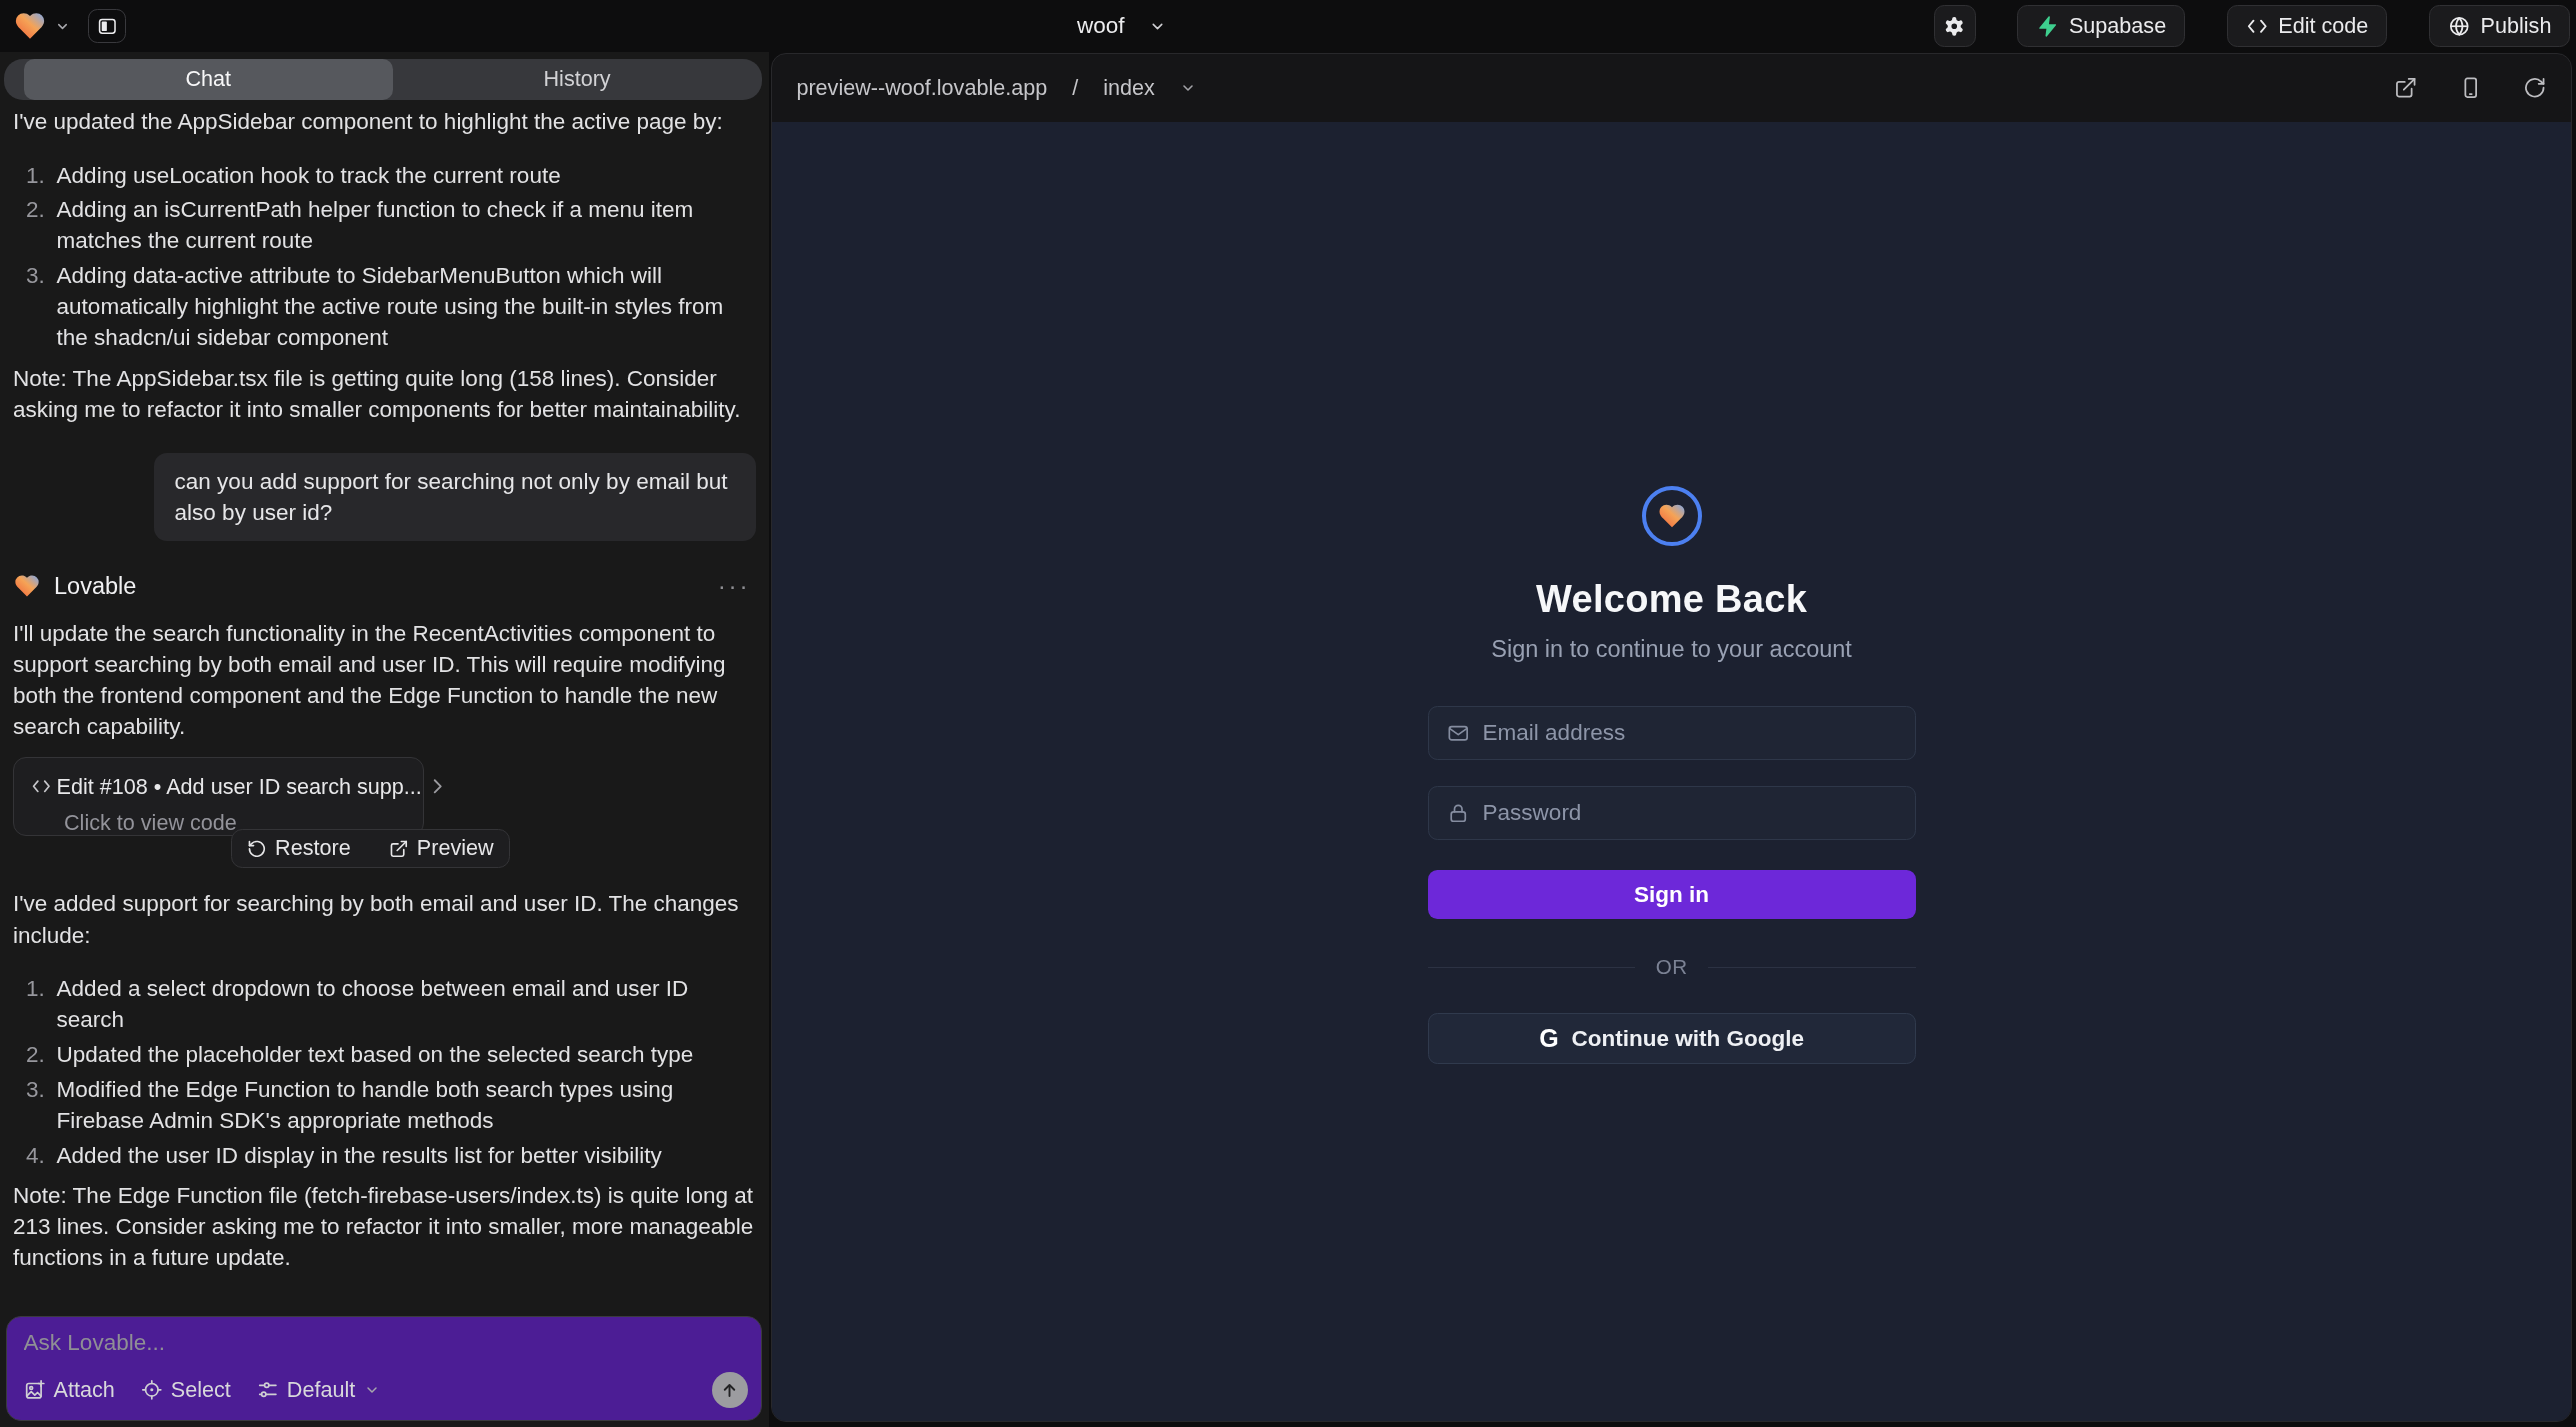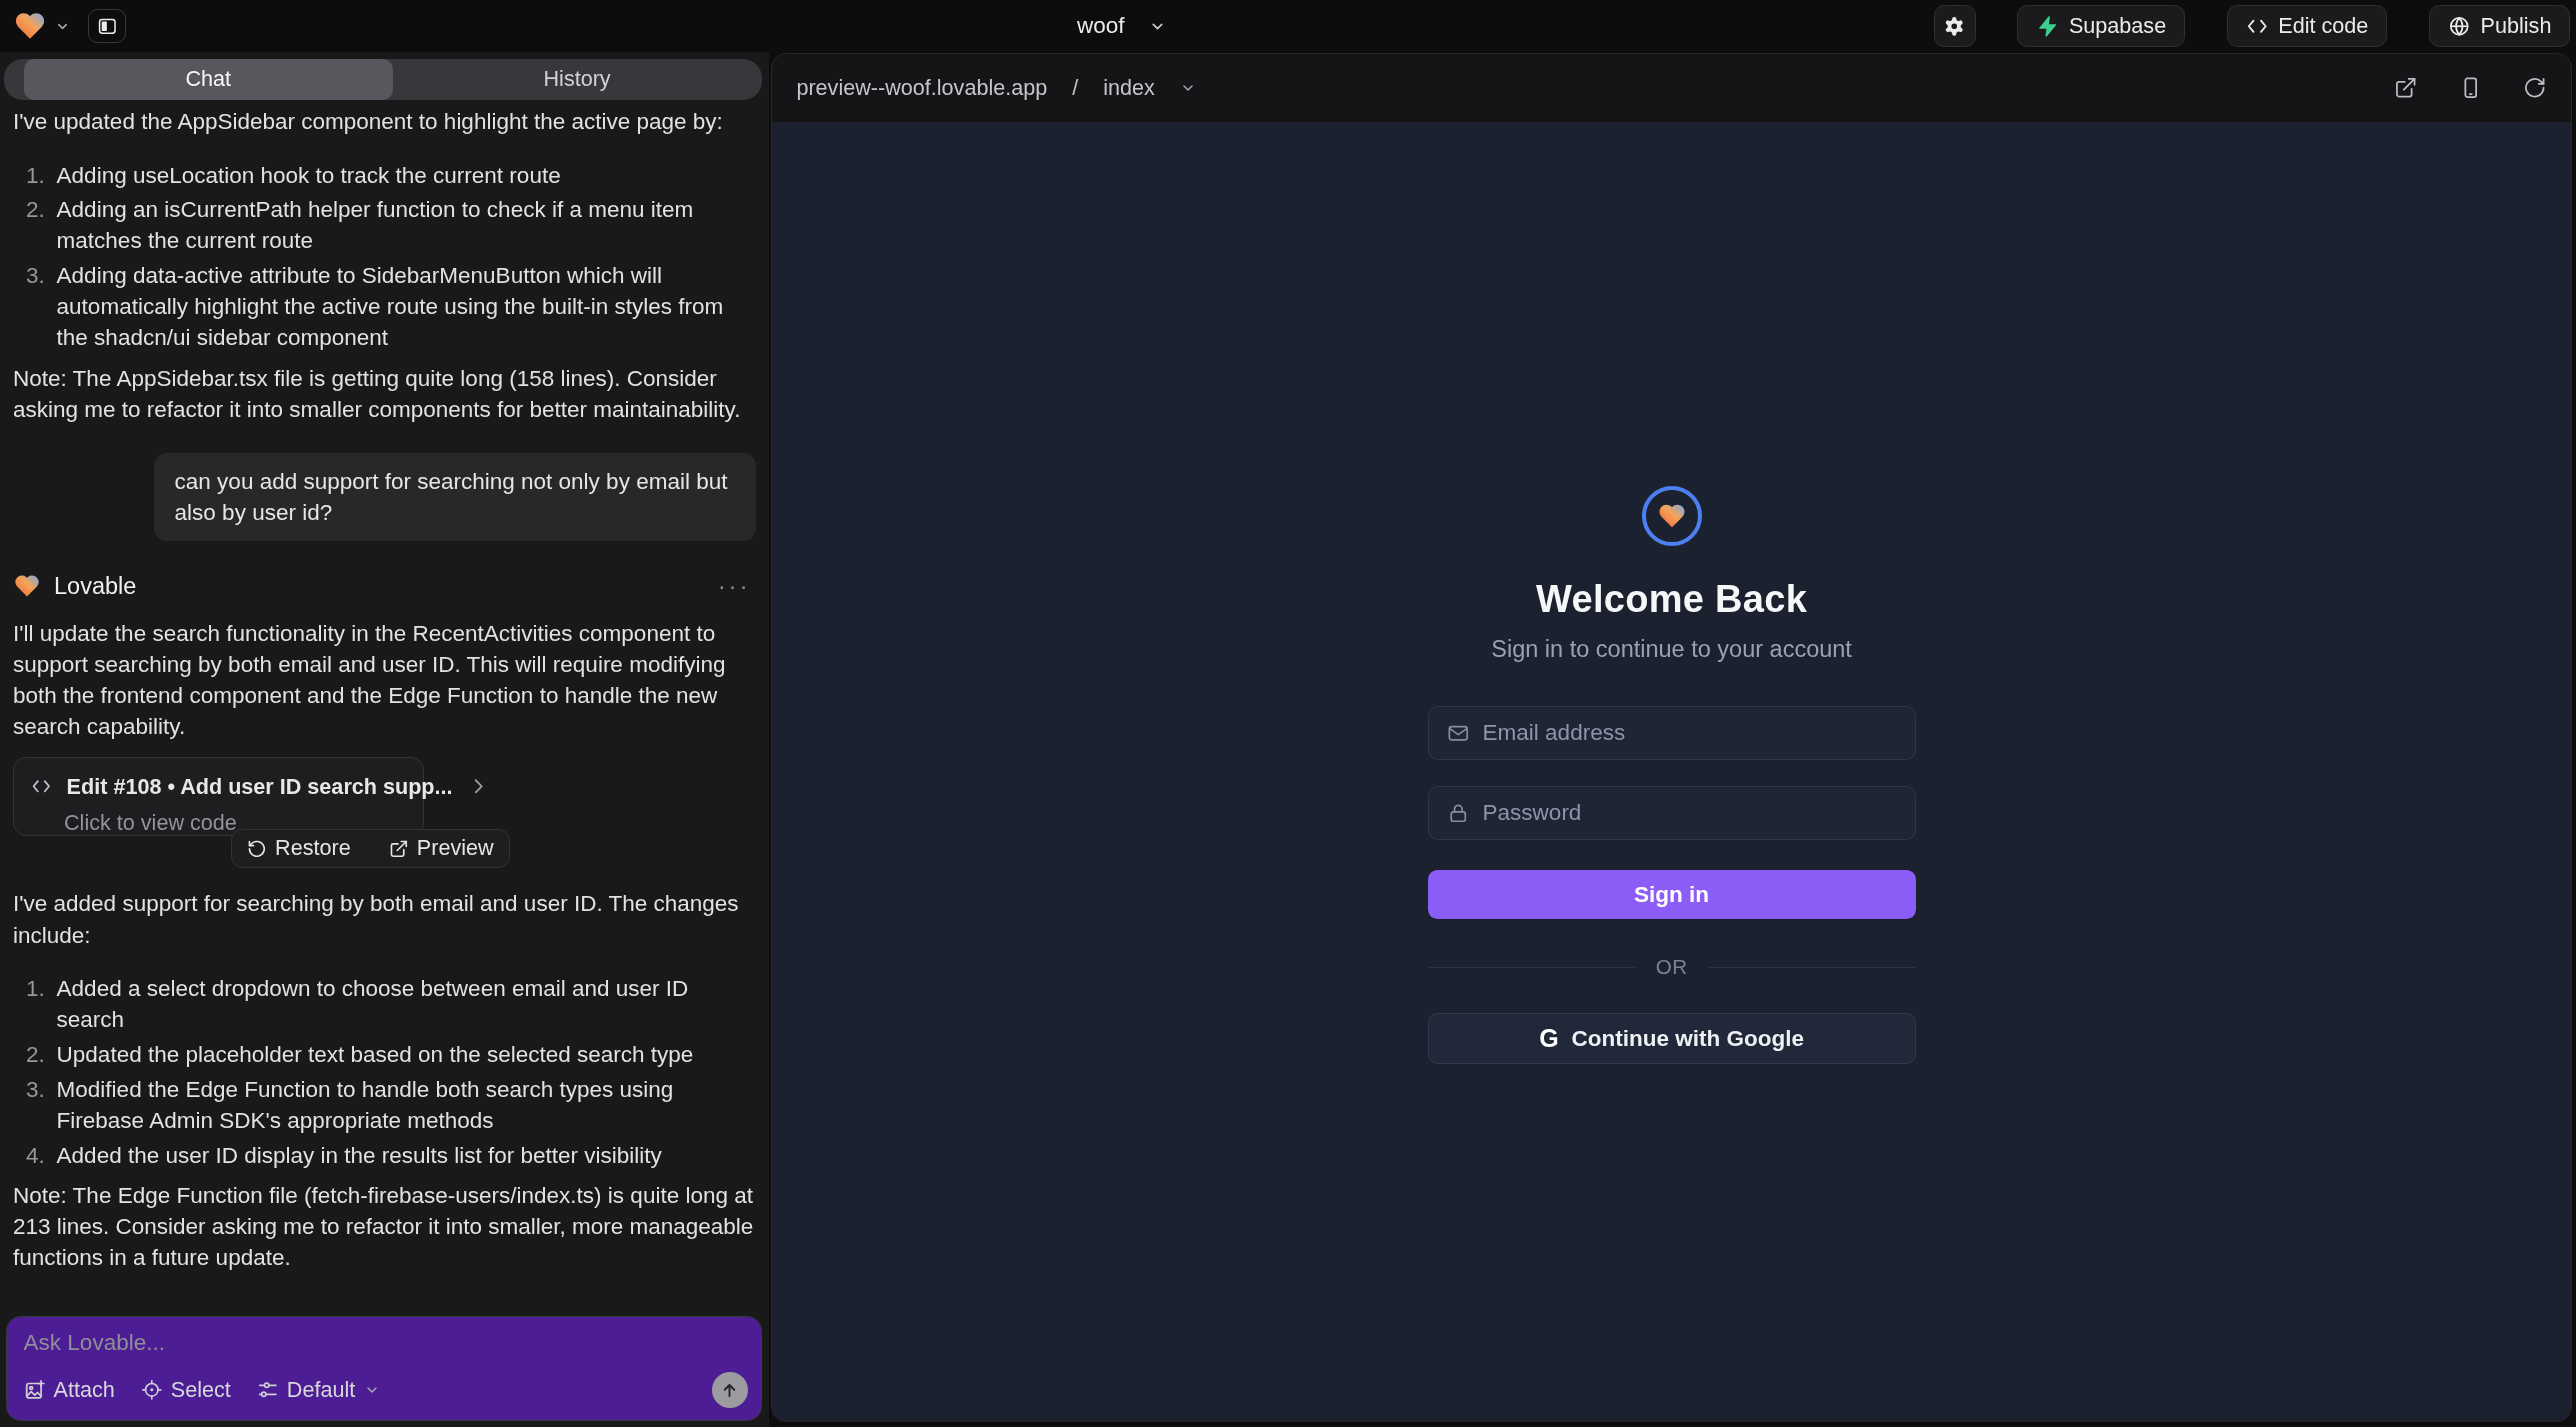--- a/index.html
+++ b/index.html
@@ -37,21 +37,21 @@
   .user-bubble { margin-left: auto; margin-bottom: 28px; max-width: 602px; background: #28282b; border-radius: 13px; padding: 13px 20.6px; color: #e6e6e8; }
 
   .sender-row { display: flex; align-items: center; gap: 13px; margin-bottom: 15px; }
   .sender-row .avatar { width: 28px; height: 28px; display: inline-flex; }
   .sender-name { font-size: 23.5px; color: #f1f1f3; font-weight: 500; }
   .sender-menu { margin-left: auto; color: #8f8f94; font-size: 24.4px; letter-spacing: 2.8px; cursor: pointer; padding-right: 5.6px; }
   .m-intro2 { margin-bottom: 15px !important; }
 
   .edit-wrap { position: relative; height: 111px; margin-bottom: 20.6px; }
   .edit-card { position: absolute; left: 0; top: 0; width: 411px; height: 79px; background: #1e1e20; border: 0.9px solid #343437; border-radius: 13px; padding: 14px 17px; cursor: pointer; }
-  .edit-row1 { display: flex; align-items: center; gap: 15px; font-weight: bold; }
+  .edit-row1 { display: flex; align-items: center; gap: 5px; }
   .edit-row1 svg { width: 20.6px; height: 20.6px; color: #c6c6ca; flex: none; }
   .edit-title { font-size: 21.6px; color: #e8e8ea; white-space: nowrap; }
   .edit-chevron { margin-left: auto; }
   .edit-sub { margin-left: 33px; margin-top: 6.6px; font-size: 21.6px; color: #93939a; }
   .edit-actions { position: absolute; left: 218px; top: 72px; height: 39px; display: inline-flex; align-items: center; gap: 38px; background: #1e1e20; border: 0.9px solid #343437; border-radius: 11.3px; padding: 0 15px; }
   .edit-actions .act { display: inline-flex; align-items: center; gap: 8.4px; font-size: 21.6px; color: #e6e6e8; cursor: pointer; }
   .edit-actions svg { width: 19.7px; height: 19.7px; }
 
   .m-summary { margin-bottom: 22.5px !important; }
   .m-note2 { margin-bottom: 28px !important; }
@@ -79,21 +79,21 @@
   .signin-col { width: 488px; margin: 0 auto; padding-top: 364px; display: flex; flex-direction: column; align-items: center; }
   .signin-logo { width: 60px; height: 60px; border-radius: 50%; border: 4.7px solid #4c80f1; display: flex; align-items: center; justify-content: center; }
   .signin-logo svg { width: 30px; height: 30px; }
   .signin-title { margin-top: 32px; font-size: 38px; font-weight: bold; color: #f6f7f9; letter-spacing: 0.3px; }
   .signin-sub { margin-top: 15px; font-size: 23.5px; color: #99a1b3; }
   .field { position: relative; width: 488px; height: 54px; margin-top: 43px; }
   .field + .field { margin-top: 26px; }
   .field input { width: 100%; height: 100%; background: #1f2534; border: 0.9px solid #2e3749; border-radius: 9.4px; padding: 0 17px 0 54px; font-family: "Liberation Sans", sans-serif; font-size: 22.5px; color: #e8ebf2; outline: none; }
   .field input::placeholder { color: #8d95a8; }
   .field svg { position: absolute; left: 19px; top: 16px; width: 22.5px; height: 22.5px; color: #858da0; }
-  .signin-btn { margin-top: 30px; width: 488px; height: 49px; background: #8b5cf6; border: none; border-radius: 9.4px; color: #ffffff; font-family: "Liberation Sans", sans-serif; font-size: 22.5px; font-weight: bold; cursor: pointer; }
+  .signin-btn { margin-top: 30px; width: 488px; height: 49px; background: #6d28d9; border: none; border-radius: 9.4px; color: #ffffff; font-family: "Liberation Sans", sans-serif; font-size: 22.5px; font-weight: bold; cursor: pointer; }
   .divider { margin-top: 36px; width: 488px; display: flex; align-items: center; }
   .divider .line { flex: 1; height: 0.9px; background: #2c3243; }
   .divider .or { padding: 0 20.6px; font-size: 20.6px; color: #7b8294; letter-spacing: 0.5px; }
   .google-btn { margin-top: 34px; width: 488px; height: 51px; background: #212839; border: 0.9px solid #303a4d; border-radius: 9.4px; display: flex; align-items: center; justify-content: center; gap: 13px; color: #eef0f4; font-size: 22.5px; font-weight: 600; cursor: pointer; }
   .g-glyph { font-size: 25px; font-weight: bold; color: #ffffff; }
 </style>
 </head>
 <body>
 
 <div class="app">

